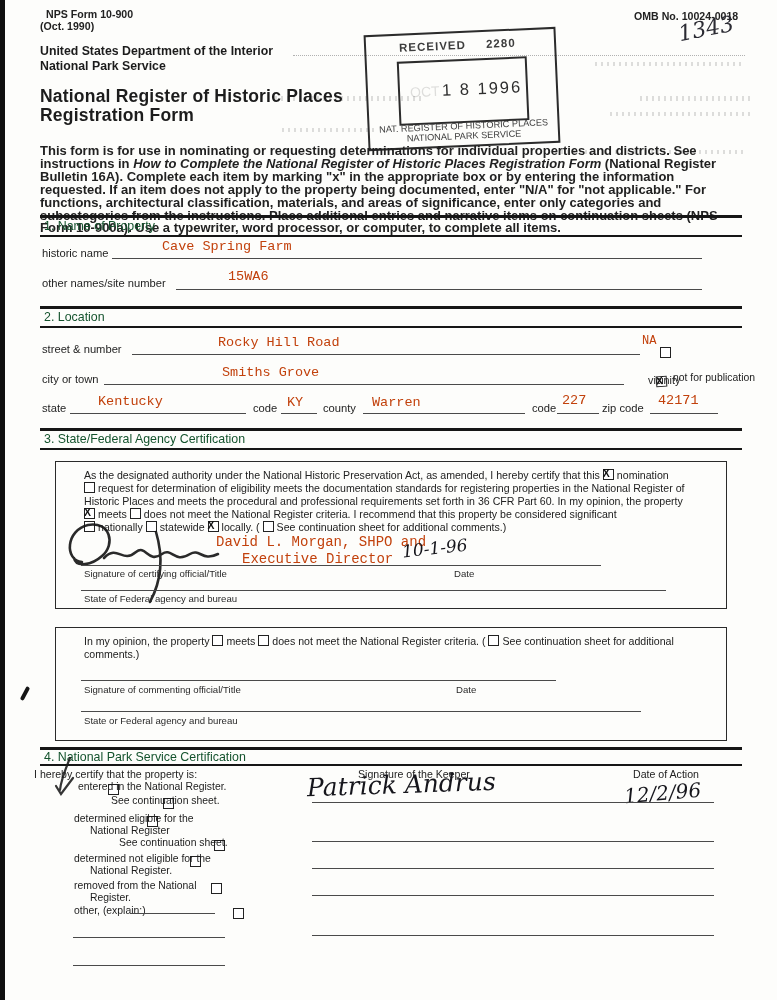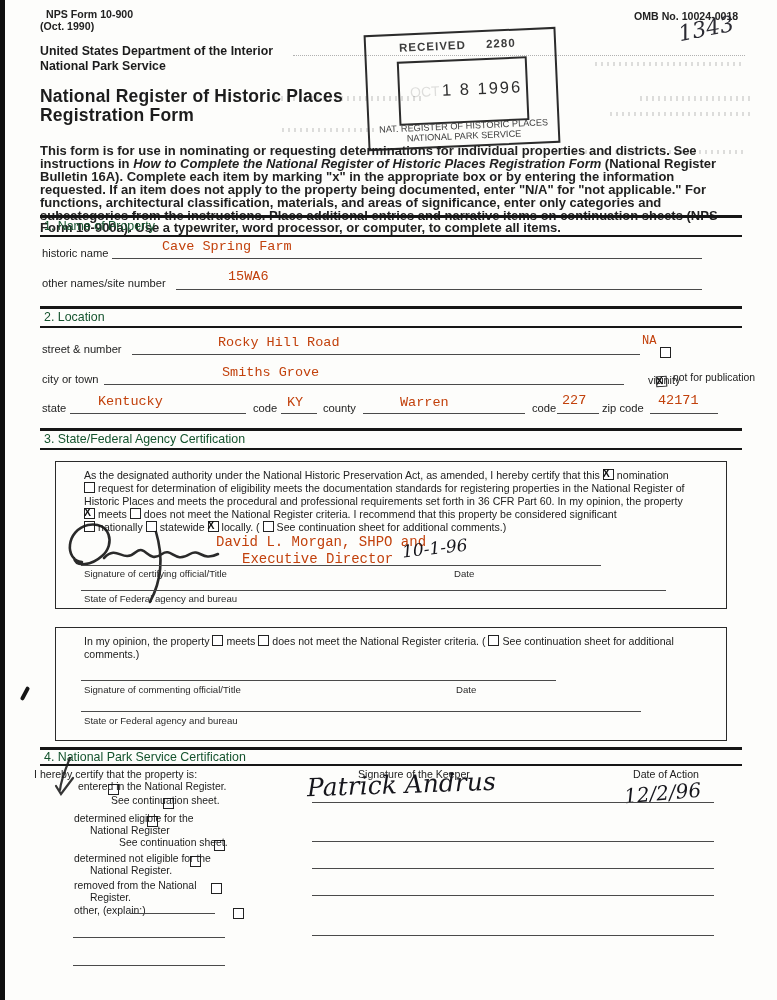--- a/index.html
+++ b/index.html
@@ -101,21 +101,21 @@
   <span class="cbx abs" style="left:632px;top:372px;transform:rotate(-4deg);"><span class="mark">X</span></span>
   <div class="abs" style="left:648px;top:374px;font-size:10.8px;">vicinity</div>
 
   <div class="abs lbl" style="left:42px;top:402px;">state</div>
   <div class="abs mono" style="left:98px;top:394px;">Kentucky</div>
   <div class="abs uline" style="left:70px;top:413px;width:176px;"></div>
   <div class="abs lbl" style="left:253px;top:402px;">code</div>
   <div class="abs mono" style="left:287px;top:395px;">KY</div>
   <div class="abs uline" style="left:281px;top:413px;width:36px;"></div>
   <div class="abs lbl" style="left:323px;top:402px;">county</div>
-  <div class="abs mono" style="left:400px;top:395px;">Warren</div>
+  <div class="abs mono" style="left:372px;top:395px;">Warren</div>
   <div class="abs uline" style="left:363px;top:413px;width:162px;"></div>
   <div class="abs lbl" style="left:532px;top:402px;">code</div>
   <div class="abs mono" style="left:562px;top:393px;">227</div>
   <div class="abs uline" style="left:557px;top:413px;width:42px;"></div>
   <div class="abs lbl" style="left:602px;top:402px;">zip code</div>
   <div class="abs mono" style="left:658px;top:393px;">42171</div>
   <div class="abs uline" style="left:650px;top:413px;width:68px;"></div>
 
   
   <div class="abs rule3" style="left:40px;top:428px;width:702px;"></div>

